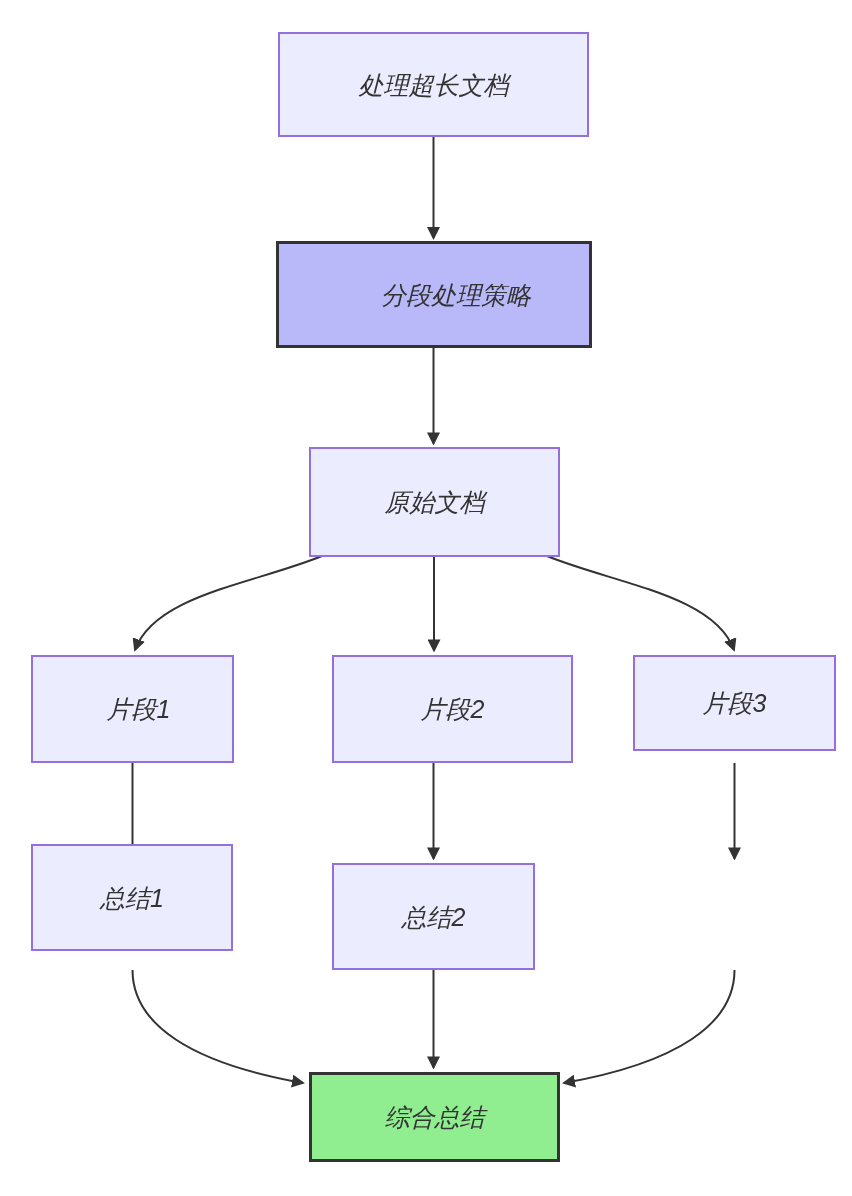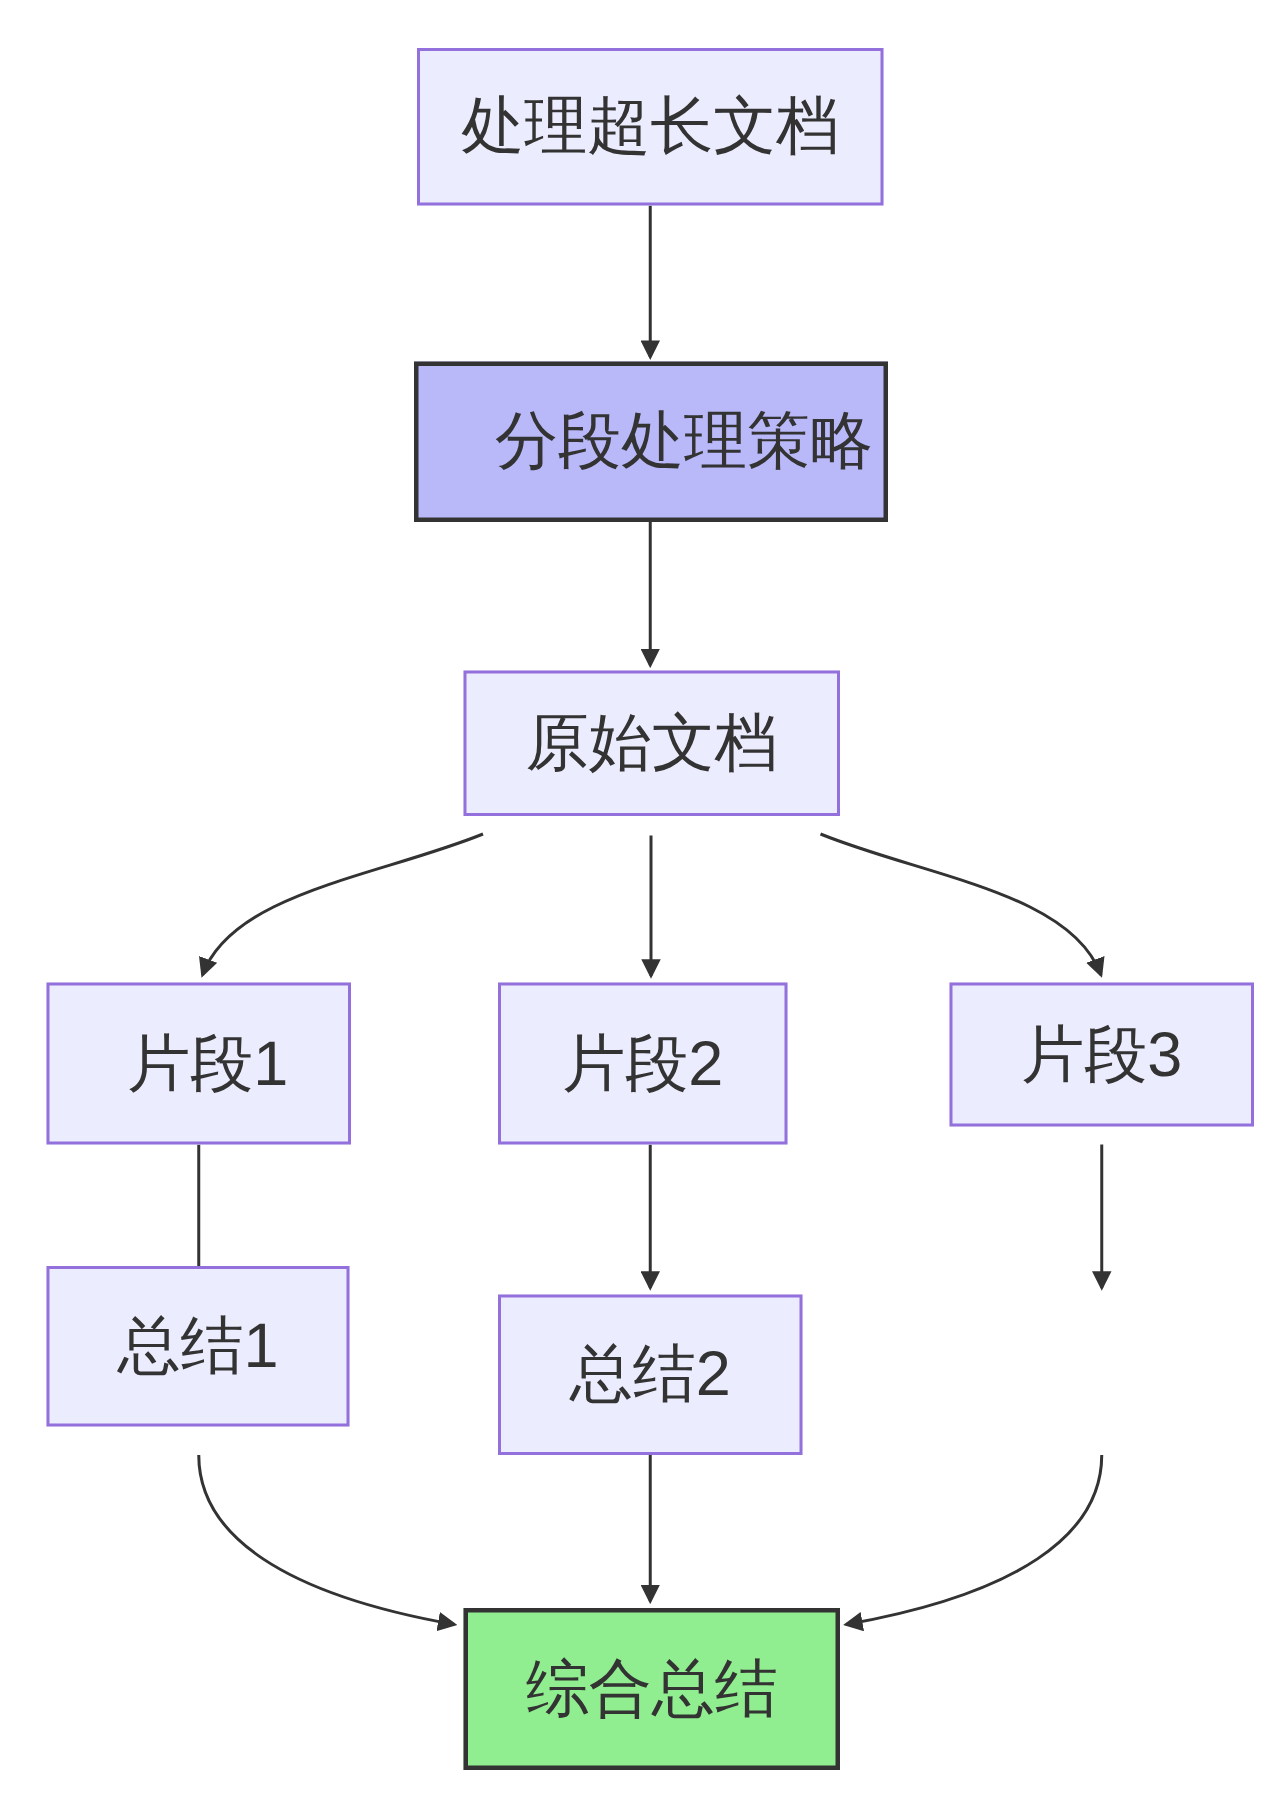--- a/index.html
+++ b/index.html
@@ -21,22 +21,23 @@
   .node {
     position: absolute;
     box-sizing: border-box;
     display: flex;
     align-items: center;
     justify-content: center;
     text-align: center;
     background: var(--node-fill, #ECECFF);
     border: 2px solid var(--node-border, #9370DB);
     color: var(--text, #333333);
-    font-size: 42px;
+    font-size: 25px;
     line-height: 1.2;
+    font-style: italic;
   }
   .node--emphasis {
     background: var(--emphasis-fill, #b9b9fa);
     border: 3px solid var(--emphasis-border, #333333);
     padding-left: 44px;
   }
   .node--success {
     background: var(--success-fill, #90EE90);
     border: 3px solid var(--success-border, #333333);
   }
@@ -62,28 +63,28 @@
     <path class="edge" d="M734.5,763 L734.5,858.5" marker-end="url(#arrow)"></path>
     <path class="edge" d="M132.5,970 C132.5,1024 190,1063 303,1083" marker-end="url(#arrow)"></path>
     <path class="edge" d="M433.5,970 L433.5,1067.5" marker-end="url(#arrow)"></path>
     <path class="edge" d="M734.5,970 C734.5,1024 677,1063 564,1083" marker-end="url(#arrow)"></path>
   </svg>
 
   <div class="node" style="left:278px; top:32px; width:311px; height:105px;">处理超长文档</div>
 
   <div class="node node--emphasis" style="left:276px; top:241px; width:316px; height:107px;">分段处理策略</div>
 
-  <div class="node" style="left:309px; top:447px; width:251px; height:97px;">原始文档</div>
+  <div class="node" style="left:309px; top:447px; width:251px; height:110px;">原始文档</div>
 
   <div class="node" style="left:31px; top:655px; width:203px; height:108px;padding-left:12px;">片段1</div>
 
-  <div class="node" style="left:332px; top:655px; width:193px; height:108px;">片段2</div>
+  <div class="node" style="left:332px; top:655px; width:241px; height:108px;">片段2</div>
 
   <div class="node" style="left:633px; top:655px; width:203px; height:96px;">片段3</div>
 
   <div class="node" style="left:31px; top:844px; width:202px; height:107px;">总结1</div>
 
   <div class="node" style="left:332px; top:863px; width:203px; height:107px;text-align:center;">总结2</div>
 
 
-  <div class="node node--success" style="left:309px; top:1072px; width:251px; height:108px;">综合总结</div>
+  <div class="node node--success" style="left:309px; top:1072px; width:251px; height:90px;">综合总结</div>
 
 </div>
 
 </body></html>

